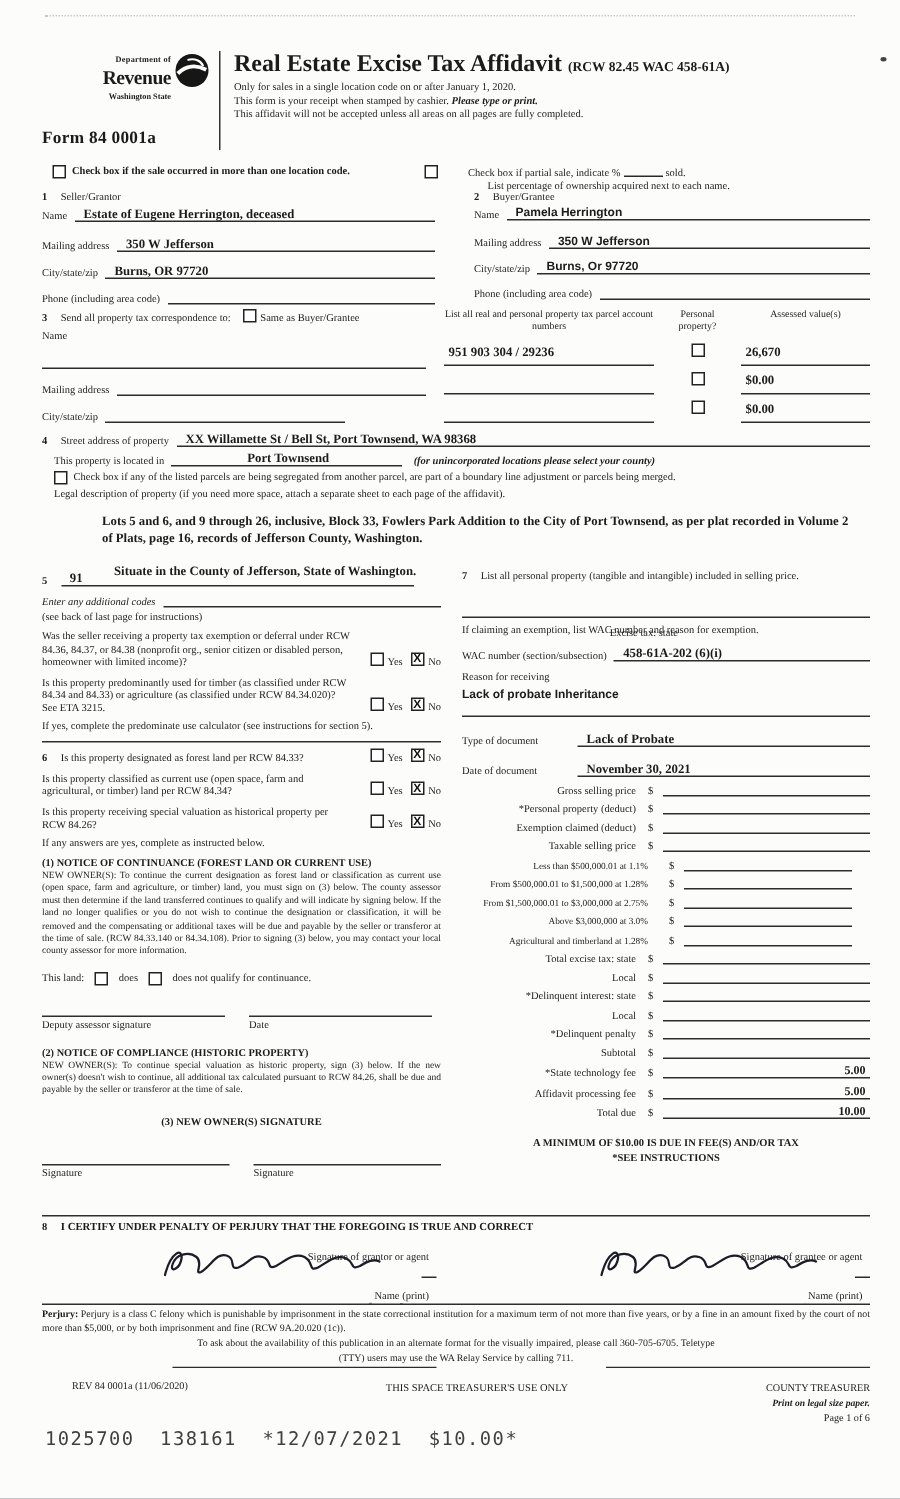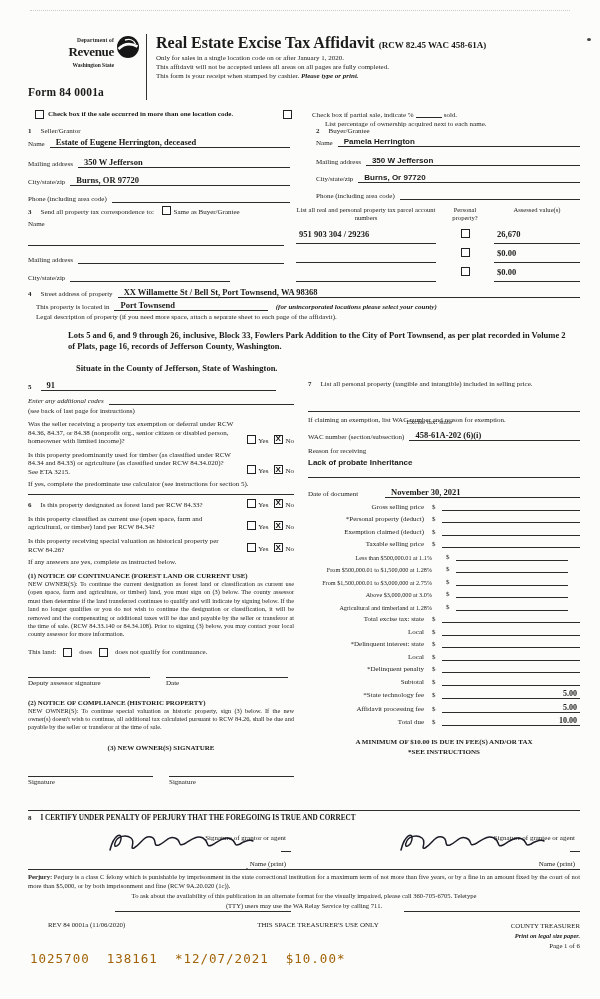--- a/index.html
+++ b/index.html
@@ -131,21 +131,21 @@
   .perjury{position:absolute;top:869px;left:28px;width:552px;border-top:1px solid #2e2e2e;
            background:#fcfcfa;padding-top:3px;font-size:6.6px;}
   .perjury .just{text-align:justify;line-height:1.35;margin:0;}
   .perjury .ctr{text-align:center;line-height:1.35;margin:1px 0 0 0;}
   .footer{position:absolute;top:921px;left:48px;width:532px;display:flex;
           justify-content:space-between;align-items:flex-start;font-size:6.8px;}
   .footer .mid{font-size:7px;}
   .footer .right{text-align:right;line-height:1.5;}
   .printnote{font-style:italic;font-weight:bold;font-size:6.4px;}
   .stamp{position:absolute;top:951px;left:30px;font-family:"DejaVu Sans Mono",monospace;
-         font-size:12.5px;letter-spacing:1px;white-space:pre;color:#a16207;}
+         font-size:12.5px;letter-spacing:1px;white-space:pre;color:#404040;}
 </style>
 </head>
 <body>
 
 <div class="page">
   <div class="topdots"></div>
   <div class="speck"></div>
 
   <div class="header">
     <div class="logo-col">
@@ -161,22 +161,22 @@
           <path d="M9 5 C14 3.5 18 5.5 19.5 9" stroke="#fcfcfa" stroke-width="1.4" fill="none"></path>
         </svg>
       </div>
       <div class="form-number">Form 84 0001a</div>
     </div>
     <div class="vline"></div>
     <div class="title-col">
       <h1 class="title"><span>Real Estate Excise Tax Affidavit</span> <span class="title-suffix">(RCW 82.45 WAC 458-61A)</span></h1>
       <div class="notes">
         <div>Only for sales in a single location code on or after January 1, 2020.</div>
+        <div><span>This form is your receipt when stamped by cashier. </span><span class="bi">Please type or print.</span></div>
         <div>This affidavit will not be accepted unless all areas on all pages are fully completed.</div>
-        <div><span>This form is your receipt when stamped by cashier. </span><span class="bi">Please type or print.</span></div>
       </div>
     </div>
   </div>
 
   <div class="cbrow">
     <div class="half1">
       <span class="cb"></span>
       <span>Check box if the sale occurred in more than one location code.</span>
     </div>
     <div class="half2">
@@ -267,23 +267,27 @@
   </div>
 
   <div class="sec4">
     <div class="frow">
         <span class="num">4</span>
         <span class="lbl">Street address of property</span>
         <span class="fill serifFill">XX Willamette St / Bell St, Port Townsend, WA 98368</span>
       </div>
     <div class="frow">
         <span class="lbl" style="padding-left:8px;">This property is located in</span>
-        <span class="fill serifFill" style="max-width:160px;">Port Townsend</span>
+        <span class="fill serifFill" style="max-width:160px;text-align:center;">Port Townsend</span>
         <span class="loc-note">(for unincorporated locations please select your county)</span>
         <span style="flex:1;"></span>
+      </div>
+    <div class="cbline">
+        <span class="cb"></span>
+        <span>Check box if any of the listed parcels are being segregated from another parcel, are part of a boundary line adjustment or parcels being merged.</span>
       </div>
     <div class="legal-lbl">Legal description of property (if you need more space, attach a separate sheet to each page of the affidavit).</div>
     <div class="legal">Lots 5 and 6, and 9 through 26, inclusive, Block 33, Fowlers Park Addition to the City of Port Townsend, as per plat recorded in Volume 2 of Plats, page 16, records of Jefferson County, Washington.</div>
     <div class="situate">Situate in the County of Jefferson, State of Washington.</div>
   </div>
 
   <div class="cols">
 
     <div class="lcol">
       <div class="frow s5head">
@@ -380,20 +384,24 @@
           <span class="lbl">WAC number (section/subsection)</span>
           <span class="fill serifFill">458-61A-202 (6)(i)</span>
         </div>
       <div style="margin-top:6px;">Reason for receiving</div>
       <div class="reason-val">Lack of probate Inheritance</div>
 
       <div class="sp2"></div>
       <div class="hr"></div>
 
       <div class="docrow">
+          <span class="lbl">Type of document</span>
+          <span class="fill serifFill">Lack of Probate</span>
+        </div>
+      <div class="docrow">
           <span class="lbl">Date of document</span>
           <span class="fill serifFill">November 30, 2021</span>
         </div>
 
       <div class="prow">
           <span class="plabel">Gross selling price</span>
           <span class="pd">$</span>
           <span class="pline"></span>
         </div>
       <div class="prow">

